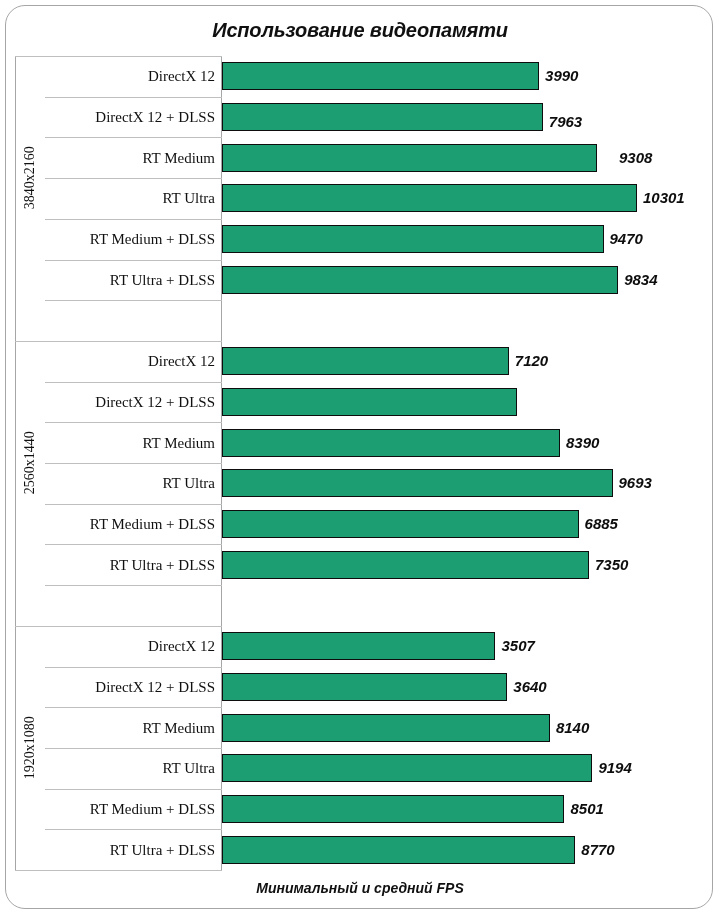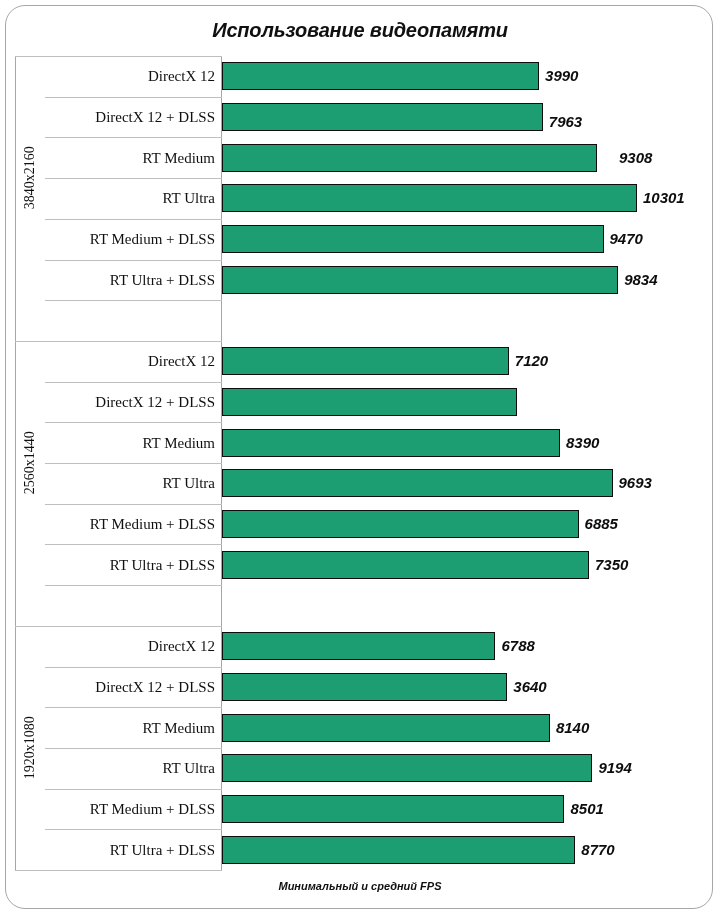--- a/index.html
+++ b/index.html
@@ -128,21 +128,21 @@
     white-space: nowrap;
   }
 
   #axis-footer-title {
     position: absolute;
     left: 0;
     top: 874px;
     width: 708px;
     text-align: center;
     font-family: "Liberation Sans", sans-serif;
-    font-size: 11px;
+    font-size: 14px;
     font-weight: bold;
     font-style: italic;
     color: #101010;
   }
 </style>
 </head>
 <body>
 
 <div id="chart-frame">
 
@@ -200,21 +200,21 @@
       <div class="bar-value" style="left: 569.583px; top: 459.05px; height: 18px; line-height: 18px;">6885</div>
       <div class="tick-minor" style="top: 488.4px;"></div>
       <div class="cat-label" style="top: 498.75px; height: 20px; line-height: 20px;">RT Ultra + DLSS</div>
       <div class="bar" title="RT Ultra + DLSS: 9110" style="top: 494.75px; width: 367.018px; height: 28px; background: rgb(29, 158, 114); border-color: rgb(13, 13, 13);"></div>
       <div class="bar-value" style="left: 580.018px; top: 499.75px; height: 18px; line-height: 18px;">7350</div>
       <div class="tick-minor" style="top: 529.1px;"></div>
       <div class="group-label" style="top: 284.9px; height: 244.2px;">2560x1440</div>
       <div class="tick-major" style="top: 569.8px;"></div>
       <div class="cat-label" style="top: 580.15px; height: 20px; line-height: 20px;">DirectX 12</div>
       <div class="bar" title="DirectX 12: 6788" style="top: 576.15px; width: 273.471px; height: 28px; background: rgb(29, 158, 114); border-color: rgb(13, 13, 13);"></div>
-      <div class="bar-value" style="left: 486.471px; top: 581.15px; height: 18px; line-height: 18px;">6788</div>
+      <div class="bar-value" style="left: 486.471px; top: 581.15px; height: 18px; line-height: 18px;">3507</div>
       <div class="tick-minor" style="top: 610.5px;"></div>
       <div class="cat-label" style="top: 620.85px; height: 20px; line-height: 20px;">DirectX 12 + DLSS</div>
       <div class="bar" title="DirectX 12 + DLSS: 7082" style="top: 616.85px; width: 285.315px; height: 28px; background: rgb(29, 158, 114); border-color: rgb(13, 13, 13);"></div>
       <div class="bar-value" style="left: 498.315px; top: 621.85px; height: 18px; line-height: 18px;">3640</div>
       <div class="tick-minor" style="top: 651.2px;"></div>
       <div class="cat-label" style="top: 661.55px; height: 20px; line-height: 20px;">RT Medium</div>
       <div class="bar" title="RT Medium: 8140" style="top: 657.55px; width: 327.939px; height: 28px; background: rgb(29, 158, 114); border-color: rgb(13, 13, 13);"></div>
       <div class="bar-value" style="left: 540.939px; top: 662.55px; height: 18px; line-height: 18px;">8140</div>
       <div class="tick-minor" style="top: 691.9px;"></div>
       <div class="cat-label" style="top: 702.25px; height: 20px; line-height: 20px;">RT Ultra</div>

